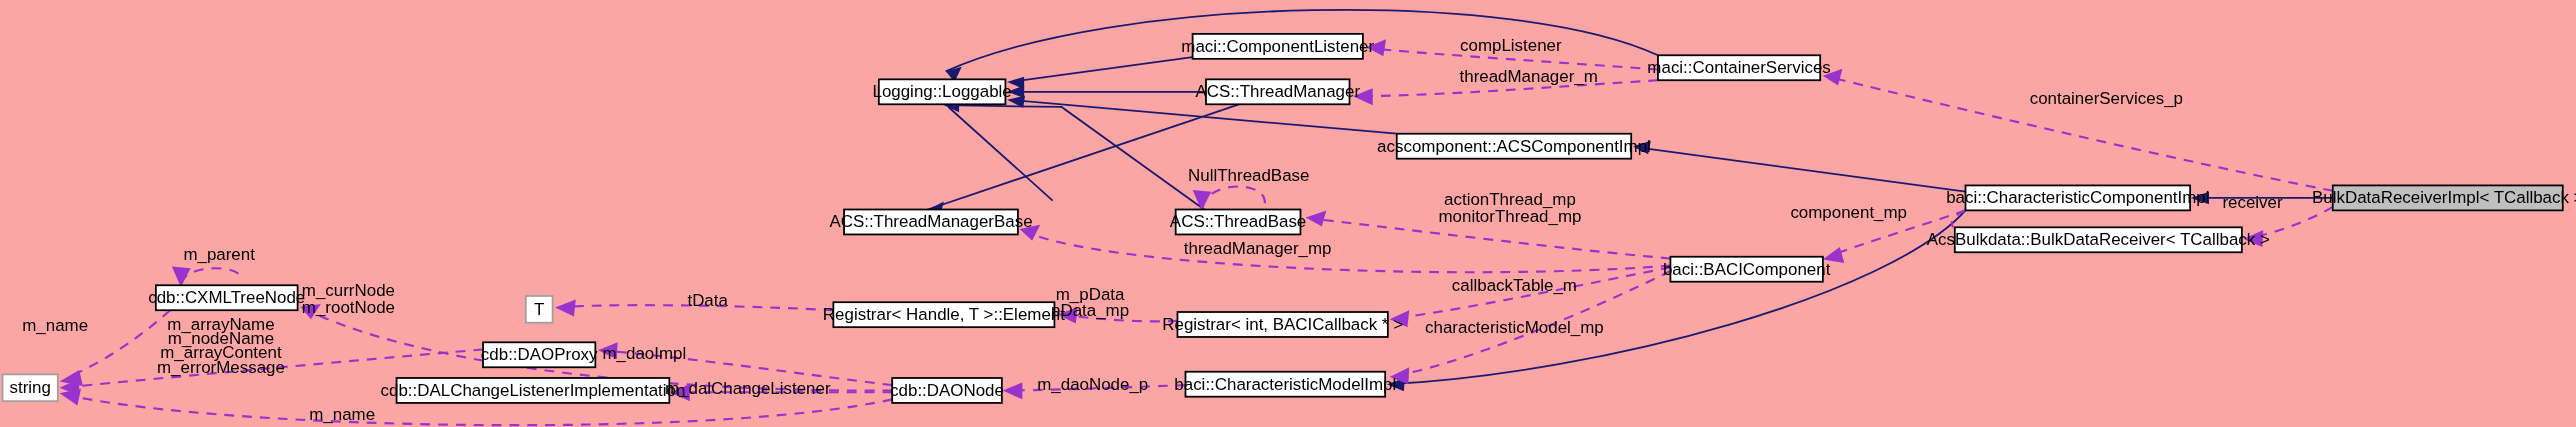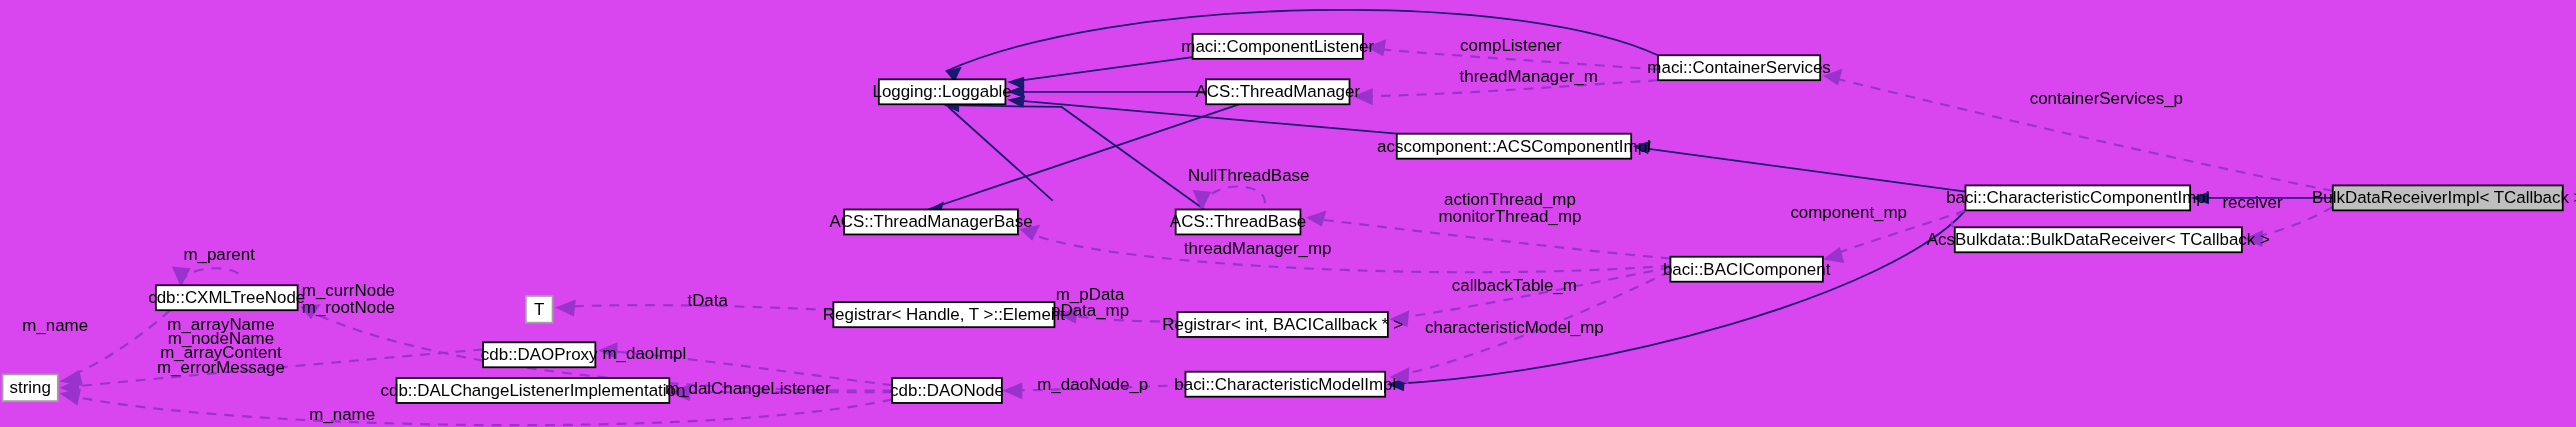--- a/index.html
+++ b/index.html
@@ -4,21 +4,21 @@
 <style>
   html, body {
     margin: 0;
     padding: 0;
     background: #ffffff;
   }
   #diagram-root {
     position: relative;
     width: 2576px;
     height: 427px;
-    background: #d946ef;
+    background: #fca5a5;
     font-family: "Liberation Sans", sans-serif;
     overflow: hidden;
   }
   svg.canvas {
     position: absolute;
     left: 0;
     top: 0;
     width: 2576px;
     height: 427px;
   }

